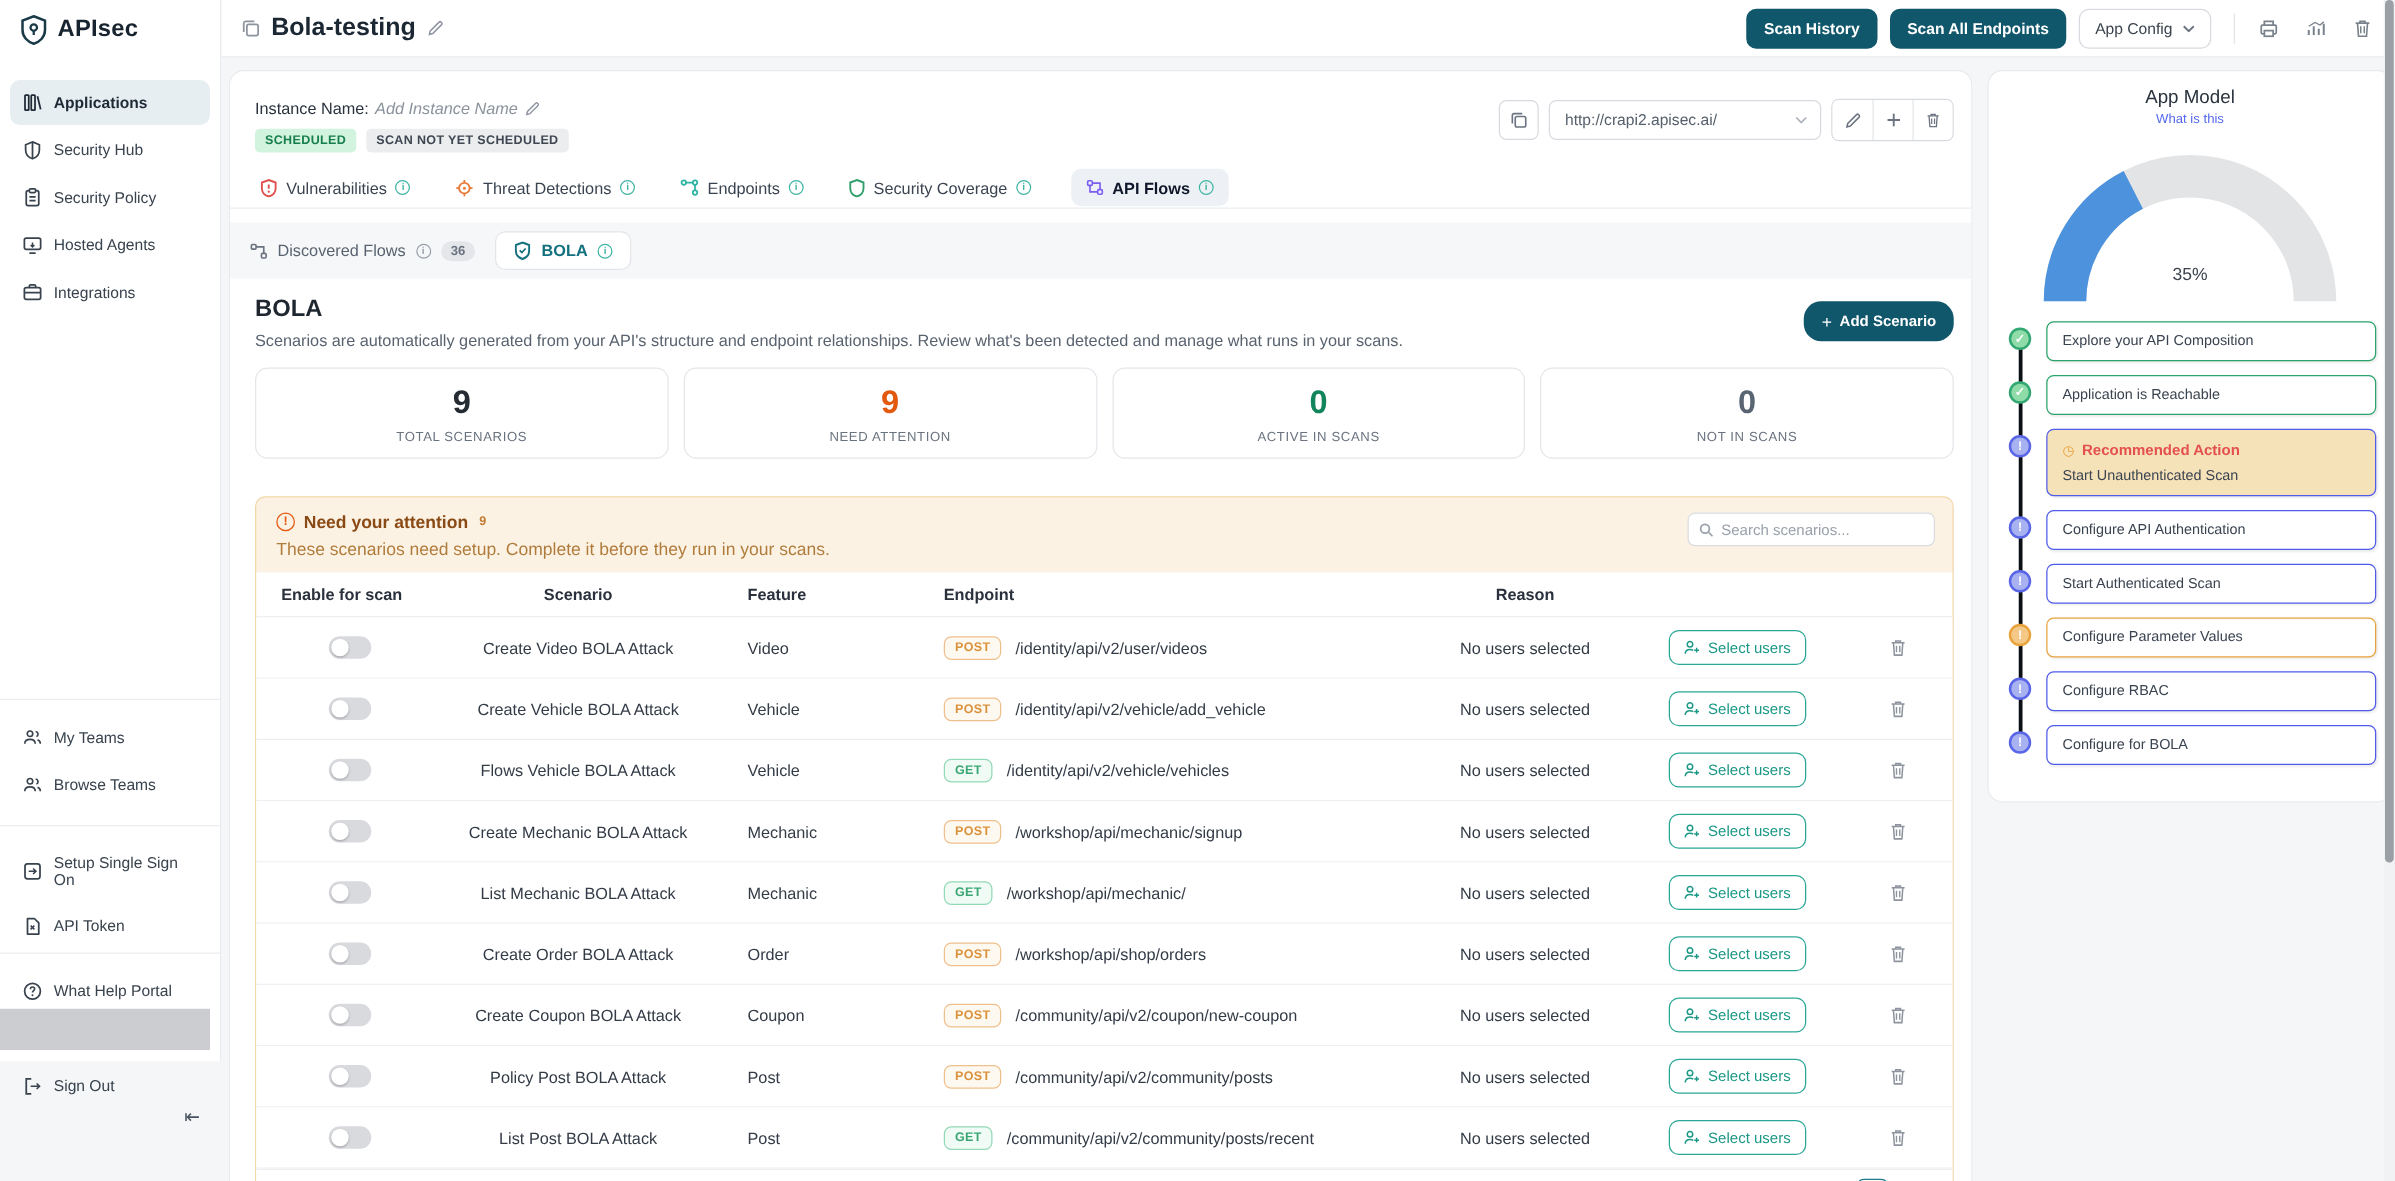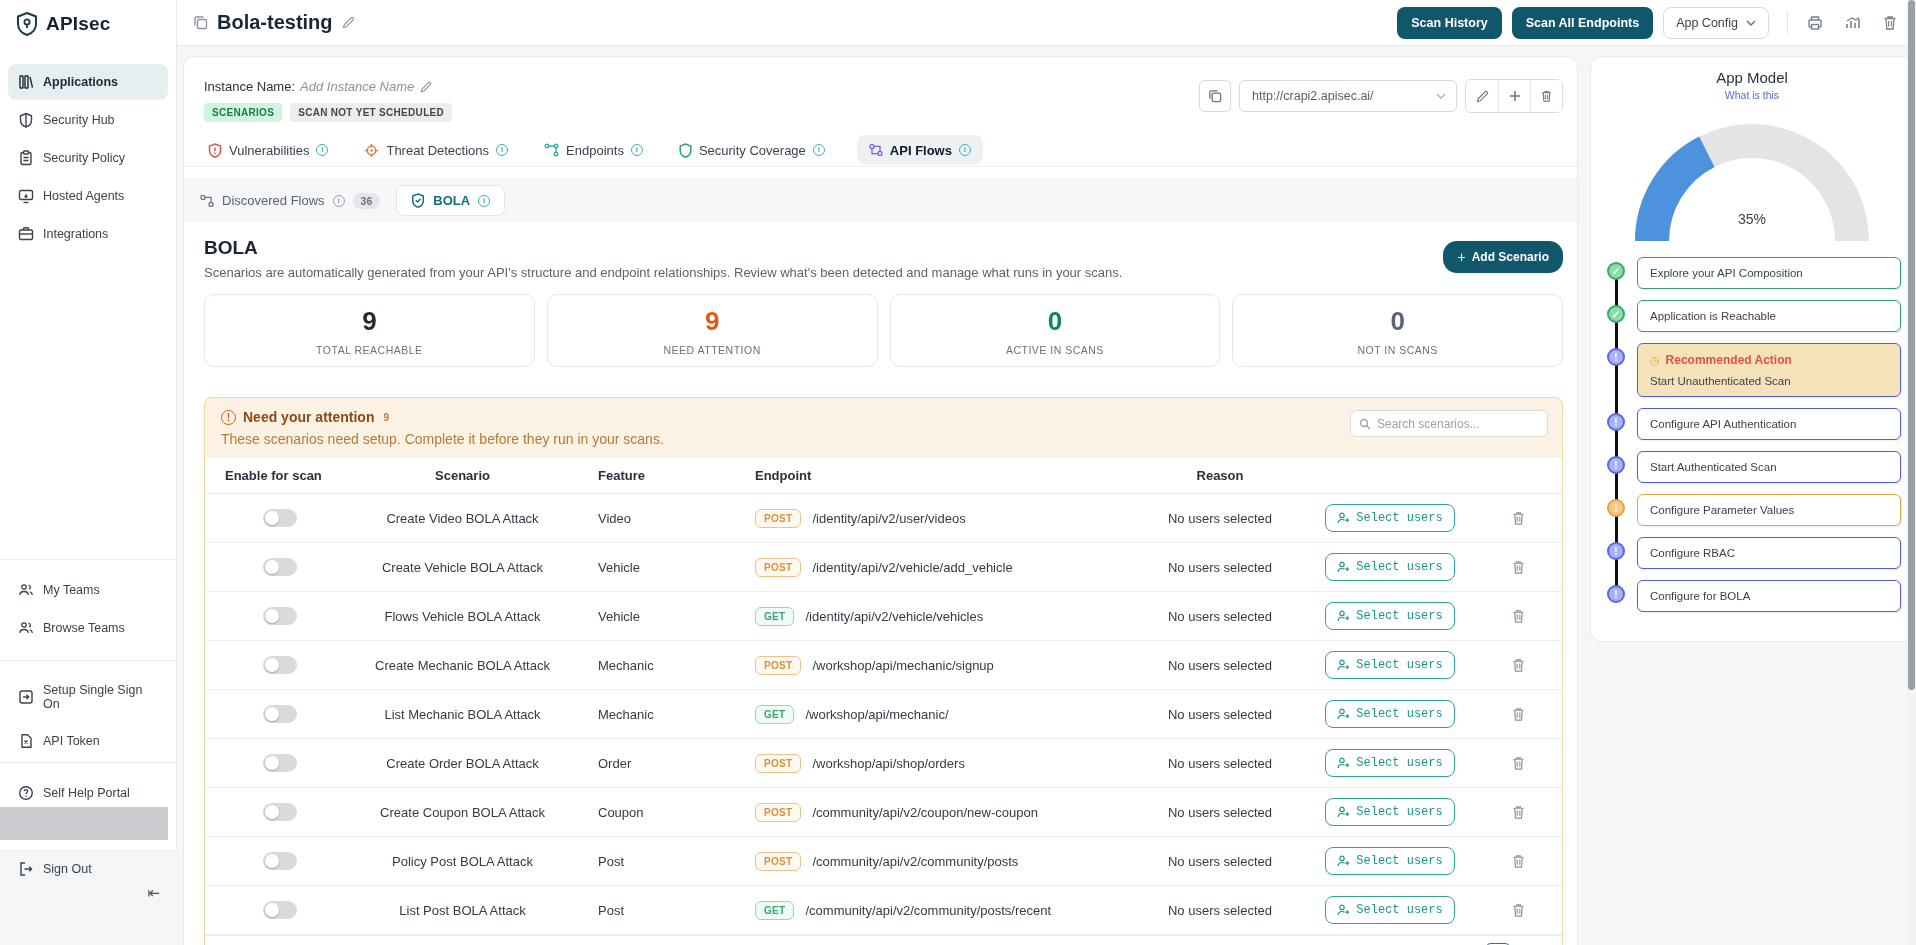--- a/index.html
+++ b/index.html
@@ -91,21 +91,21 @@
   .scenario-table { background:#fff; }
   .t-grid { display:grid; grid-template-columns:150px 215px 165px 400px 170px 170px 1fr; align-items:center; }
   .t-head { height:36px; border-bottom:1px solid #E9EAED; font-size:13px; font-weight:bold; color:#2A313C; }
   .t-head .h1 { padding-left:20px; } .t-head .h2 { text-align:center; } .t-head .h3 { padding-left:28px; } .t-head .h4 { padding-left:20px; } .t-head .h5 { text-align:center; }
   .t-row { height:49px; border-bottom:1px solid #EEEFF2; font-size:13px; color:#333B46; background:#fff; }
   .c-toggle { display:flex; justify-content:center; }
   .c-scenario { text-align:center; }
   .c-feature { padding-left:28px; }
   .c-endpoint { display:flex; align-items:center; gap:11px; padding-left:20px; }
   .c-reason { text-align:center; }
-  .c-select { display:flex; justify-content:center;font-family:Liberation Mono, monospace; }
+  .c-select { display:flex; justify-content:center; }
   .c-del { display:flex; justify-content:center; }
   .toggle { width:34px; height:18px; border-radius:9px; background:#D8DADE; position:relative; cursor:pointer; }
   .toggle .knob { position:absolute; left:2px; top:2px; width:14px; height:14px; border-radius:50%; background:#fff; box-shadow:0 1px 2px rgba(0,0,0,.25); }
   .method { font-size:10px; font-weight:bold; padding:3px 8px; border-radius:6px; letter-spacing:.3px; }
   .method.POST { border:1px solid #EFC08C; color:#D9913B; background:#FEF9F0; }
   .method.GET  { border:1px solid #93D9B8; color:#3AA673; background:#F0FBF5; }
   .select-users { display:flex; align-items:center; gap:6px; border:1px solid #2AA796; color:#1B9886; background:#fff; font-size:12px; border-radius:8px; padding:6px 11px; cursor:pointer; font-family:inherit; }
   .trash-btn { cursor:pointer; display:flex; }
 
   .pagination-row { height:41px; background:#fff; display:flex; align-items:center; justify-content:flex-end; gap:16px; padding-right:30px; border-top:1px solid #EEEFF2; }
@@ -250,21 +250,21 @@
 
   <div class="side-sec sec-help">
     <div class="nav-item">
       <span style="display:flex">
           <svg width="16" height="16" viewBox="0 0 16 16" fill="none">
             <circle cx="8" cy="8" r="6.3" stroke="#39434E" stroke-width="1.4"></circle>
             <path d="M6.3 6.3 C6.3 5.2 7 4.6 8 4.6 C9 4.6 9.7 5.2 9.7 6.1 C9.7 7.4 8 7.5 8 8.9" stroke="#39434E" stroke-width="1.3"></path>
             <circle cx="8" cy="11.2" r="0.8" fill="#39434E"></circle>
           </svg>
         </span>
-      <span>Self Help Portal</span>
+      <span>What Help Portal</span>
     </div>
     <div class="nav-item">
       <span style="display:flex">
           <svg width="16" height="16" viewBox="0 0 16 16" fill="none">
             <circle cx="7" cy="5" r="2.3" stroke="#39434E" stroke-width="1.3"></circle>
             <path d="M2.5 13.5 C2.5 11 4.5 9.5 7 9.5 C8 9.5 8.9 9.7 9.6 10.1" stroke="#39434E" stroke-width="1.3"></path>
             <path d="M10.5 13.5 L13.8 10.2 M13 9.4 L14.6 11 L13.8 11.8" stroke="#39434E" stroke-width="1.2"></path>
           </svg>
         </span>
       <span>Contact Support</span>
@@ -344,21 +344,21 @@
         <div style="display:flex;align-items:center;">
           <span class="inst-label">Instance Name:</span>
           <span class="inst-placeholder">Add Instance Name</span>
           <span style="display:flex;margin-left:6px">
               <svg width="12" height="12" viewBox="0 0 13 13" fill="none">
                 <path d="M1.5 11.5 L2.2 8.8 L9.3 1.7 C9.7 1.3 10.4 1.3 10.8 1.7 L11.3 2.2 C11.7 2.6 11.7 3.3 11.3 3.7 L4.2 10.8 Z" stroke="#8D949E" stroke-width="1.2"></path>
               </svg>
             </span>
         </div>
         <div class="badge-row">
-          <span class="badge green">SCENARIOS</span>
+          <span class="badge green">SCHEDULED</span>
           <span class="badge gray">SCAN NOT YET SCHEDULED</span>
         </div>
       </div>
       <div class="url-controls">
         <div class="icon-btn">
             <svg width="14" height="14" viewBox="0 0 15 15" fill="none">
               <rect x="4.5" y="4.5" width="9" height="9" rx="1.5" stroke="#6B7380" stroke-width="1.4"></rect>
               <path d="M10.5 2 H3.5 C2.7 2 2 2.7 2 3.5 V10.5" stroke="#6B7380" stroke-width="1.4"></path>
             </svg>
           </div>
@@ -480,21 +480,21 @@
       </div>
       <button class="btn-add">
         <span style="font-size:14px;font-weight:normal">+</span>
         <span>Add Scenario</span>
       </button>
     </div>
 
     <div class="stats">
       <div class="stat-card">
         <div class="stat-val dark">9</div>
-        <div class="stat-label">TOTAL REACHABLE</div>
+        <div class="stat-label">TOTAL SCENARIOS</div>
       </div>
       <div class="stat-card">
         <div class="stat-val orange">9</div>
         <div class="stat-label">NEED ATTENTION</div>
       </div>
       <div class="stat-card">
         <div class="stat-val green">0</div>
         <div class="stat-label">ACTIVE IN SCANS</div>
       </div>
       <div class="stat-card">

